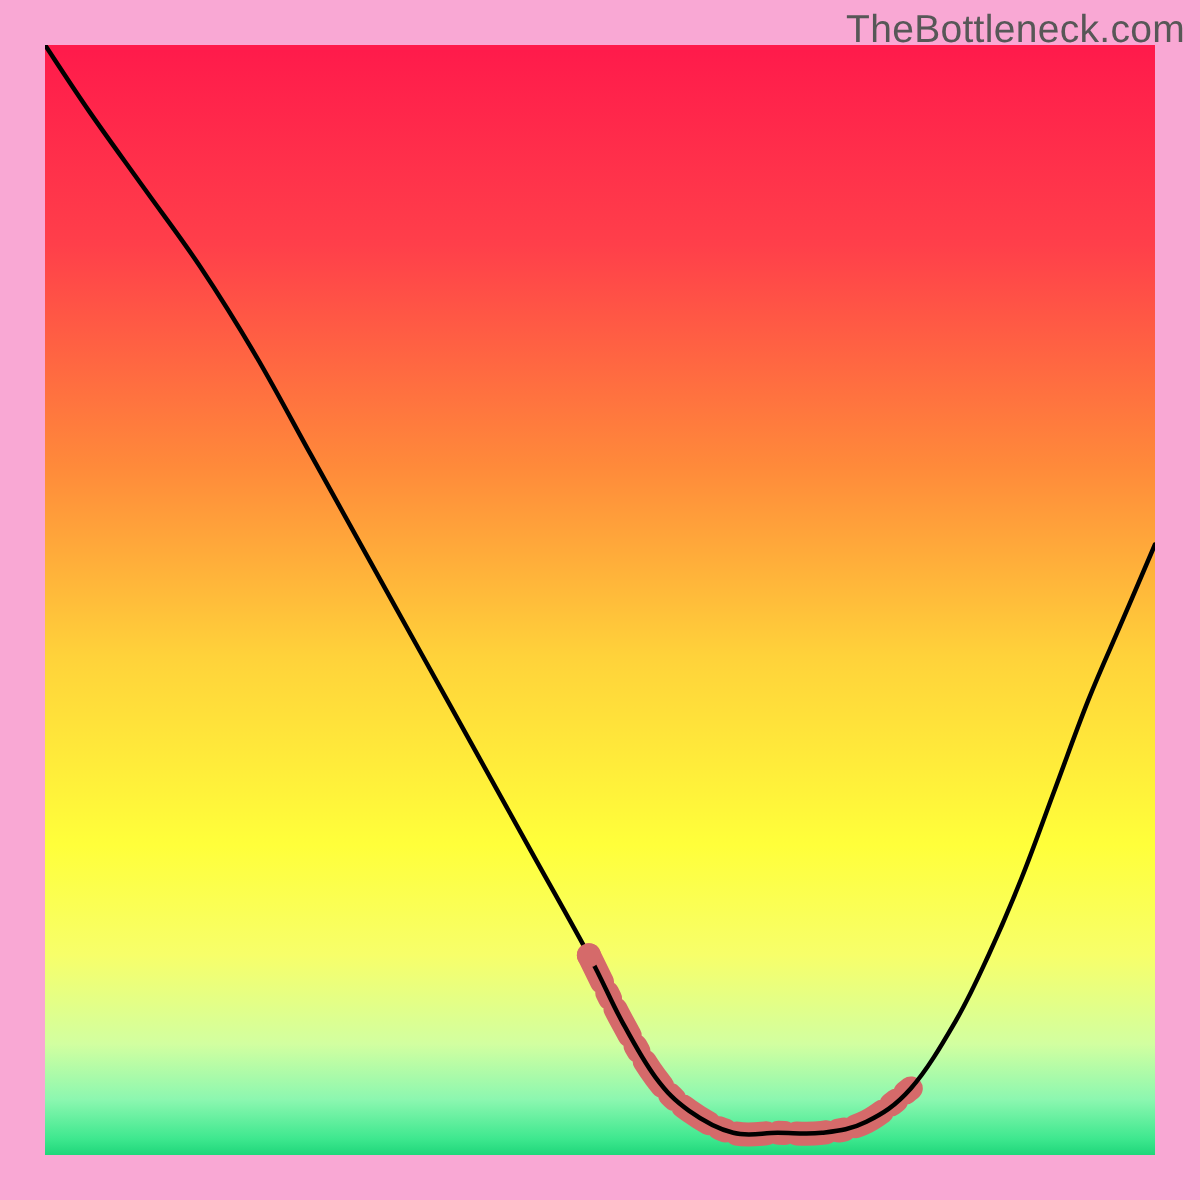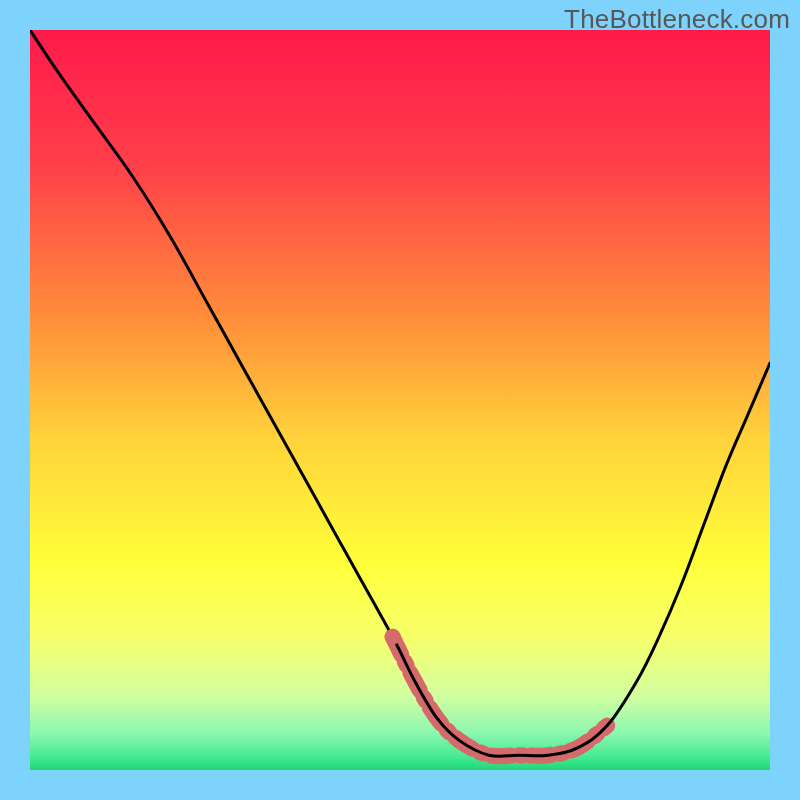--- a/index.html
+++ b/index.html
@@ -10,21 +10,21 @@
     background: #000;
     overflow: hidden;
     font-family: Arial, Helvetica, sans-serif;
   }
   .frame {
     position: absolute;
     left: 0;
     top: 0;
     width: 800px;
     height: 800px;
-    background: #7dd3fc;
+    background: #f9a8d4;
   }
   .watermark {
     position: absolute;
     top: 4px;
     right: 10px;
     color: #575757;
     font-size: 26px;
     font-weight: 400;
     letter-spacing: 0.2px;
   }

